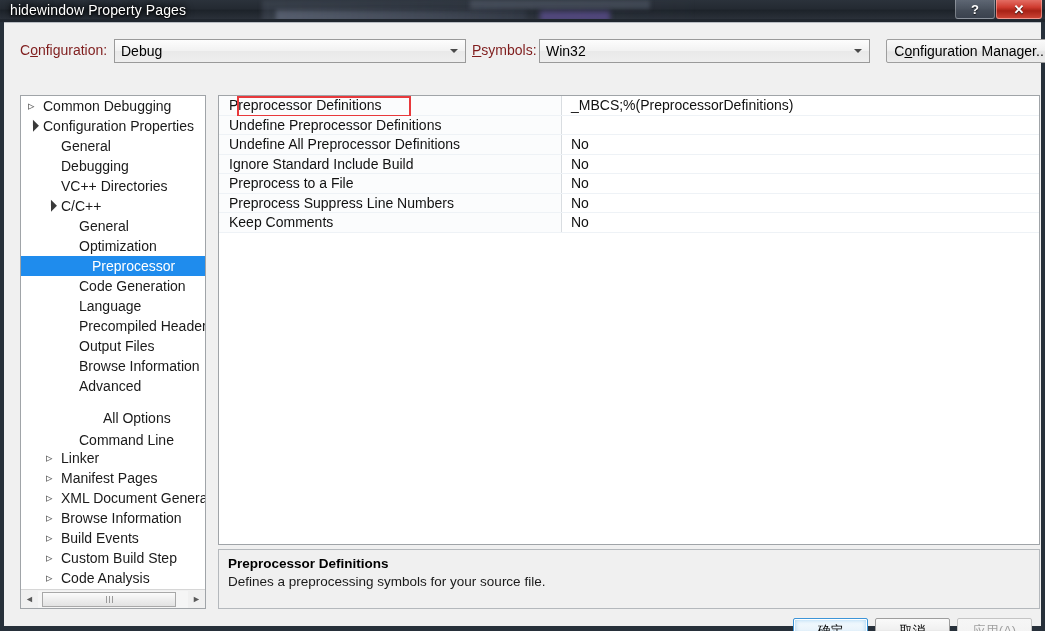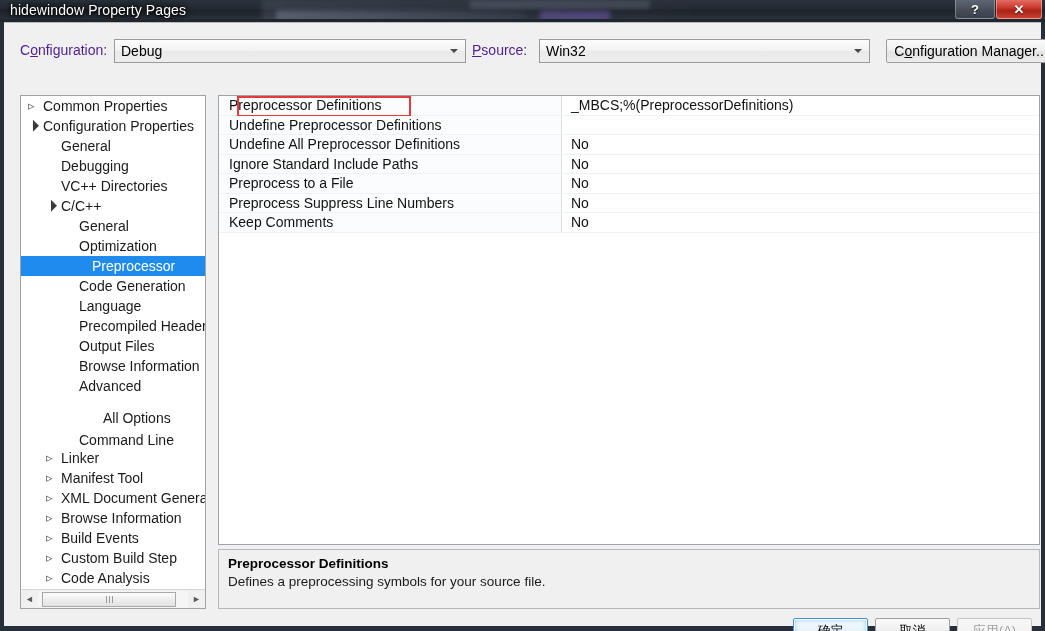--- a/index.html
+++ b/index.html
@@ -98,21 +98,21 @@
     box-sizing: border-box;
   }
 
   
   #config-row {
     position: absolute; left: 16px; top: 16px;
     width: 1010px; height: 24px;
   }
   .field-label {
     position: absolute;
-    font-size: 14px; color: #4c1d95;
+    font-size: 14px; color: #7f1d1d;
     top: 3px; white-space: nowrap;
   }
   .acc { text-decoration: underline; }
 
   .combo {
     position: absolute;
     height: 24px;
     box-sizing: border-box;
     border: 1px solid #9a9a9a;
     background: linear-gradient(180deg, #fdfdfd 0%, #f2f2f2 48%, #e9e9e9 52%, #eeeeee 100%);
@@ -340,39 +340,39 @@
 
     <div id="config-row">
 
       <div class="field-label" id="config-label"><span>C</span><span class="acc">o</span><span>nfiguration:</span></div>
 
       <div class="combo" id="config-combo">
         <span>Debug</span>
         <span class="combo-arrow"></span>
       </div>
 
-      <div class="field-label" id="platform-label"><span></span><span class="acc">P</span><span>source:</span></div>
+      <div class="field-label" id="platform-label"><span></span><span class="acc">P</span><span>symbols:</span></div>
 
       <div class="combo" id="platform-combo">
         <span>Win32</span>
         <span class="combo-arrow"></span>
       </div>
 
       <div class="btn" id="config-manager-button">
             <span>C</span>
             <span class="acc">o</span>
             <span>nfiguration Manager...</span>
           </div>
     </div>
 
     <div id="tree-panel">
       <div id="tree-scroll-area">
             <div class="tree-item" style="padding-left: 6px;">
               <span class="expander exp-collapsed"></span>
-              <span>Common Properties</span>
+              <span>Common Debugging</span>
             </div>
             <div class="tree-item" style="padding-left: 6px;">
               <span class="expander exp-expanded"></span>
               <span>Configuration Properties</span>
             </div>
             <div class="tree-item" style="padding-left: 24px;">
               <span class="expander"></span>
               <span>General</span>
             </div>
             <div class="tree-item" style="padding-left: 24px;">
@@ -430,21 +430,21 @@
             <div class="tree-item" style="padding-left: 42px; align-items: flex-end;">
               <span class="expander"></span>
               <span>Command Line</span>
             </div>
             <div class="tree-item" style="padding-left: 24px;">
               <span class="expander exp-collapsed"></span>
               <span>Linker</span>
             </div>
             <div class="tree-item" style="padding-left: 24px;">
               <span class="expander exp-collapsed"></span>
-              <span>Manifest Tool</span>
+              <span>Manifest Pages</span>
             </div>
             <div class="tree-item" style="padding-left: 24px;">
               <span class="expander exp-collapsed"></span>
               <span>XML Document Generat</span>
             </div>
             <div class="tree-item" style="padding-left: 24px;">
               <span class="expander exp-collapsed"></span>
               <span>Browse Information</span>
             </div>
             <div class="tree-item" style="padding-left: 24px;">
@@ -489,21 +489,21 @@
             <div class="prop-value"></div>
           </div>
           <div class="prop-row">
             <div class="prop-name">
               <span>Undefine All Preprocessor Definitions</span>
             </div>
             <div class="prop-value">No</div>
           </div>
           <div class="prop-row">
             <div class="prop-name">
-              <span>Ignore Standard Include Paths</span>
+              <span>Ignore Standard Include Build</span>
             </div>
             <div class="prop-value">No</div>
           </div>
           <div class="prop-row">
             <div class="prop-name">
               <span>Preprocess to a File</span>
             </div>
             <div class="prop-value">No</div>
           </div>
           <div class="prop-row">

